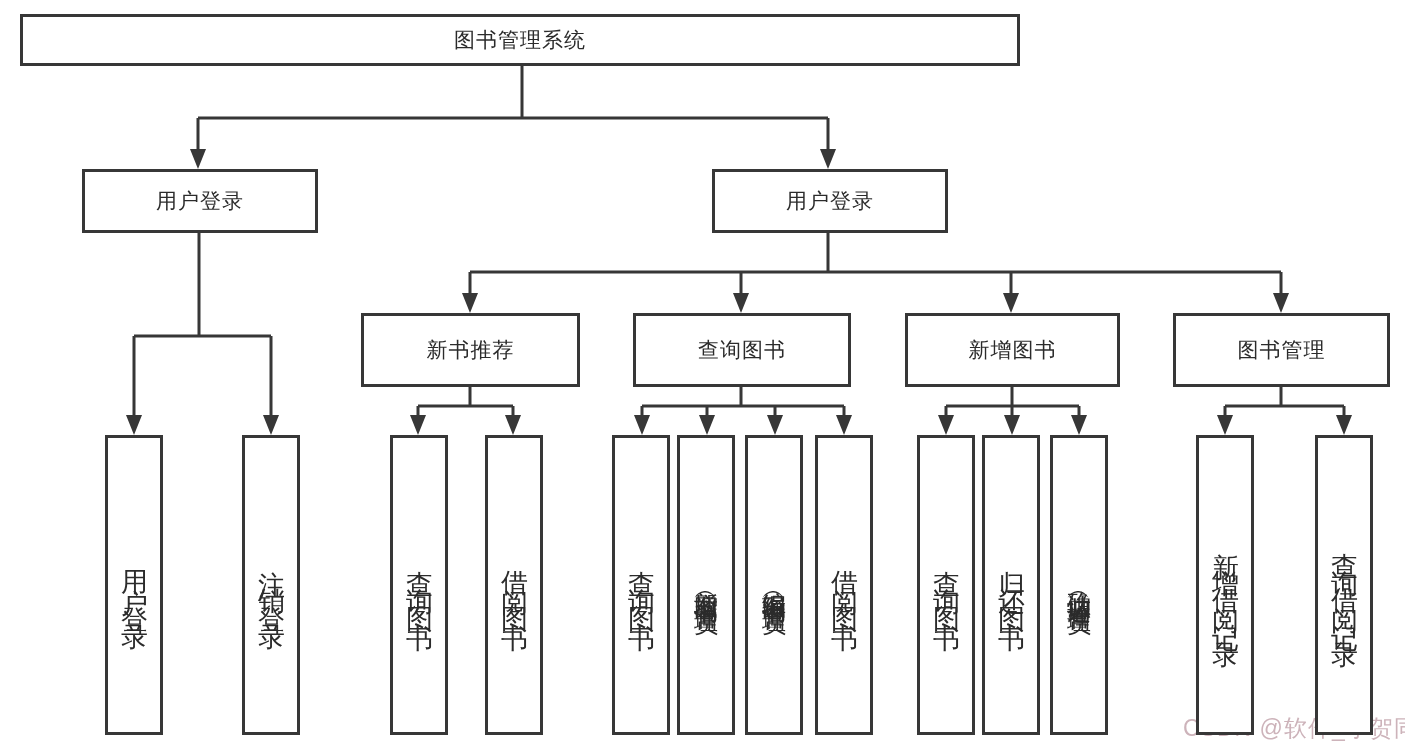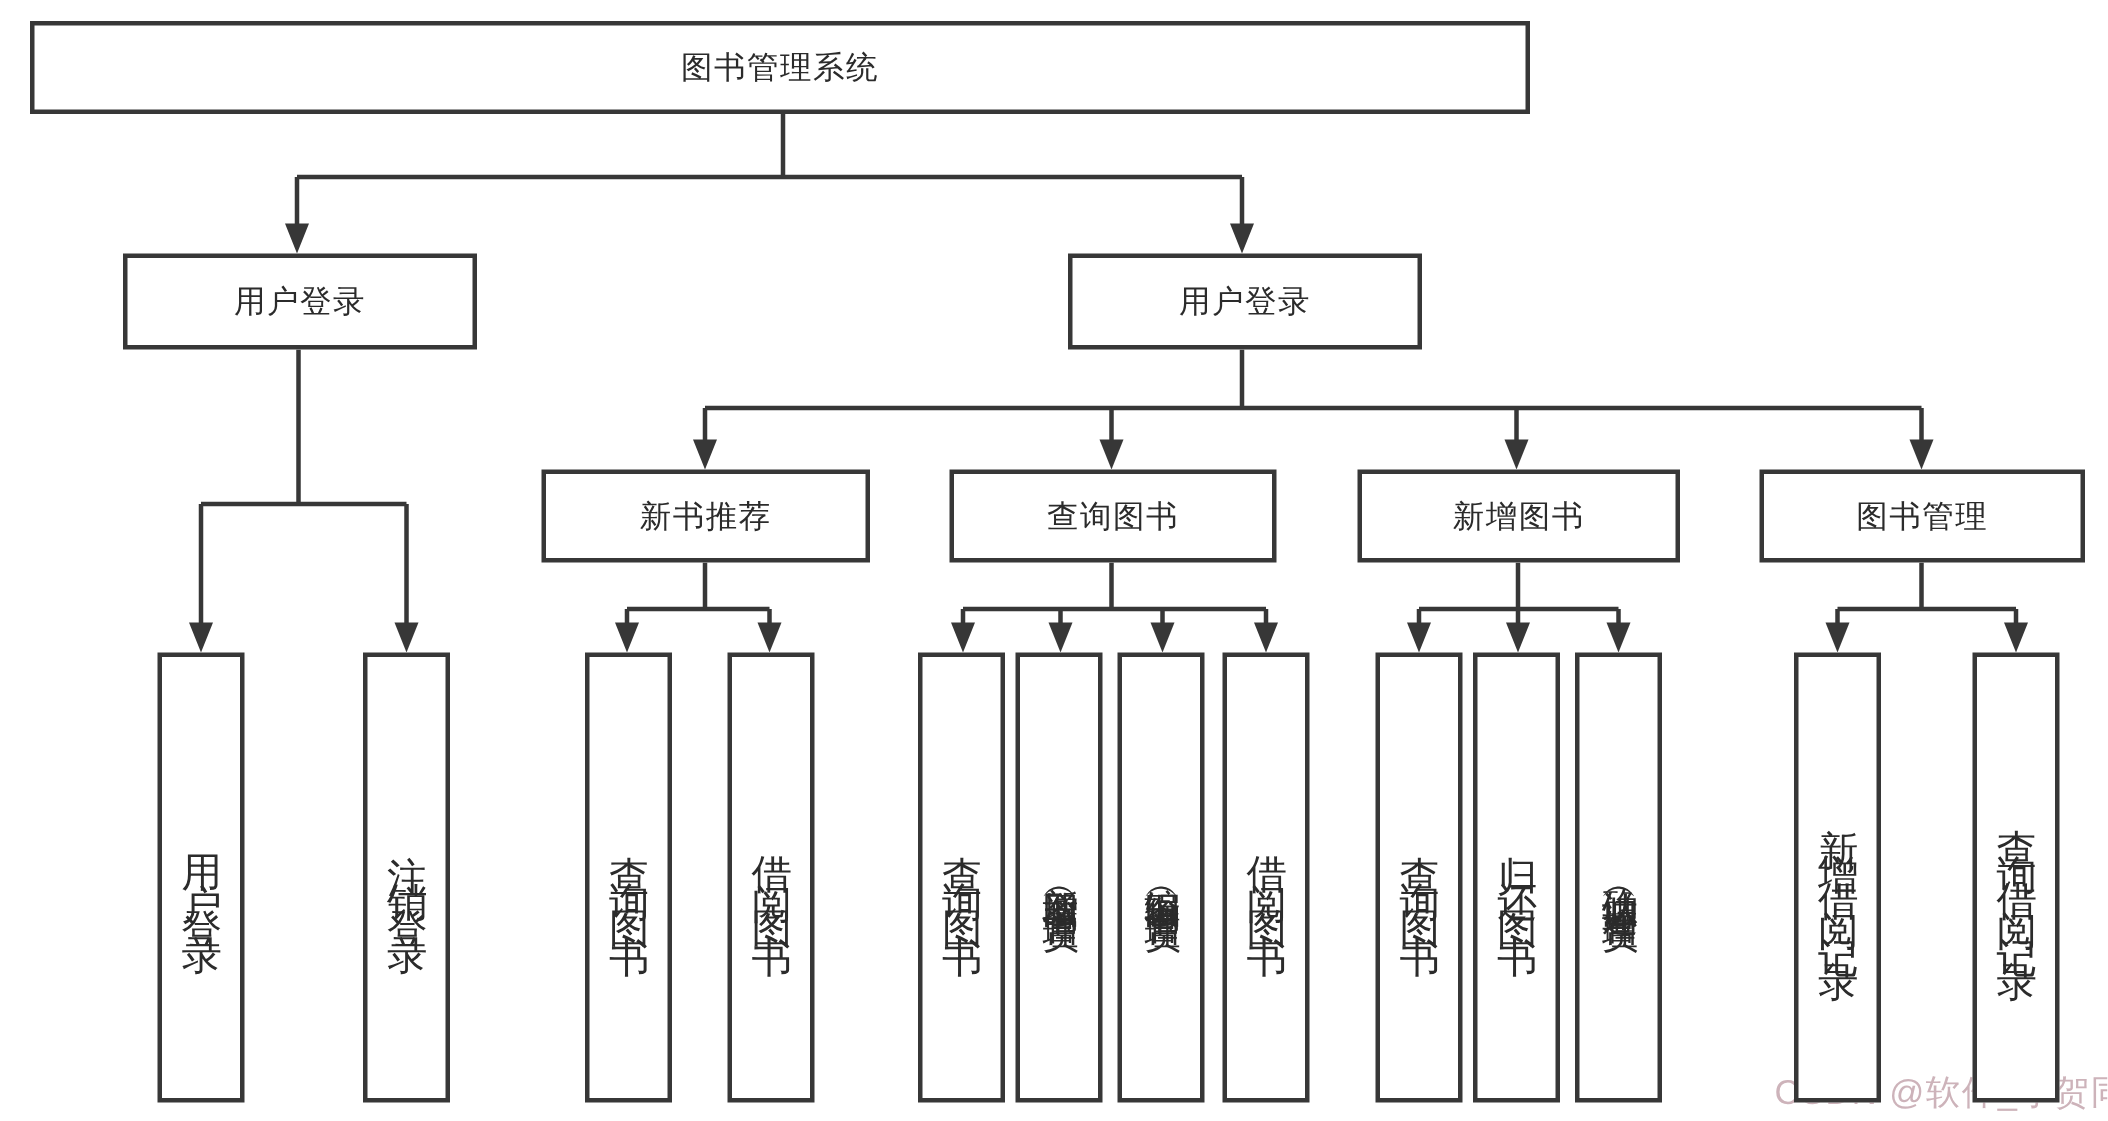--- a/index.html
+++ b/index.html
@@ -27,24 +27,24 @@
     align-items: center;
     justify-content: center;
     color: #2b2b2b;
     z-index: 3;
   }
   .hlabel {
     font-size: 21px;
     letter-spacing: 1px;
     white-space: nowrap;
   }
-  .root-box   { left: 20px;   top: 14px;  width: 1000px; height: 62px; }
+  .root-box   { left: 20px;   top: 14px;  width: 1000px; height: 52px; }
   .mid-user   { left: 82px;   top: 169px; width: 236px;  height: 64px; }
   .mid-mgmt   { left: 712px;  top: 169px; width: 236px;  height: 64px; }
-  .l3-box     { top: 313px; height: 62px; }
+  .l3-box     { top: 313px; height: 74px; }
   .l3-newbook { left: 361px;  width: 219px; }
   .l3-borrow  { left: 633px;  width: 218px; }
   .l3-current { left: 905px;  width: 215px; }
   .l3-records { left: 1173px; width: 217px; }
   .leaf { top: 435px; width: 58px; height: 300px; }
   .vtext {
     writing-mode: vertical-rl;
     text-orientation: mixed;
     font-size: 27px;
     letter-spacing: 18px;

